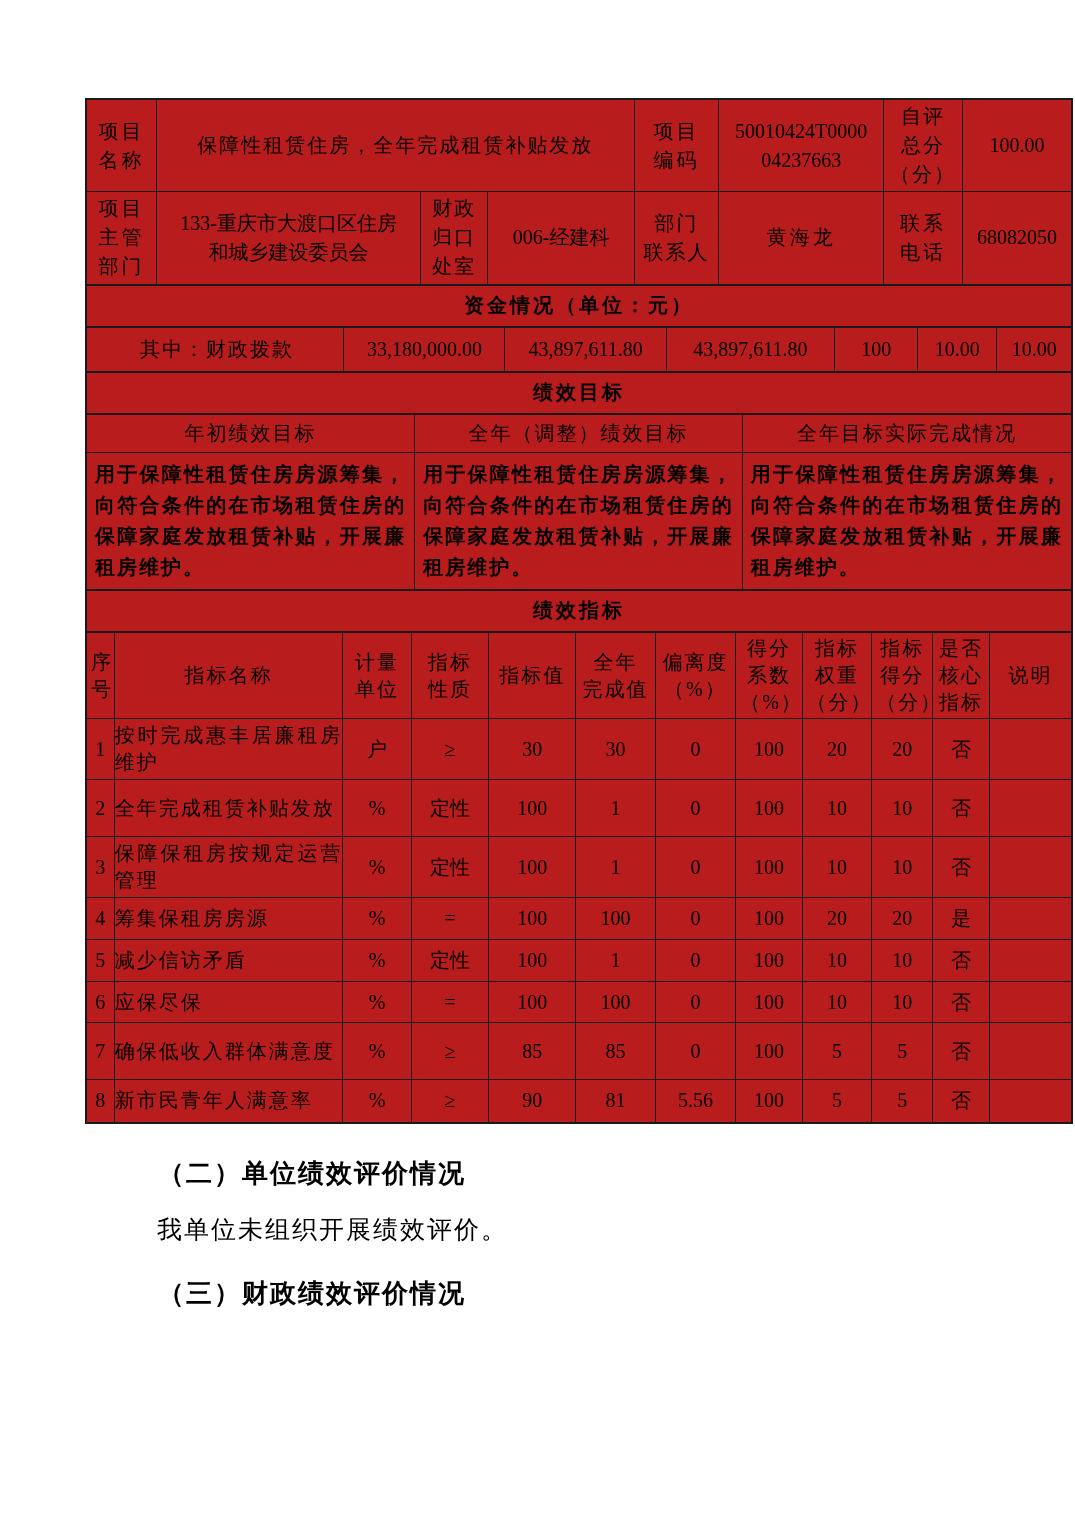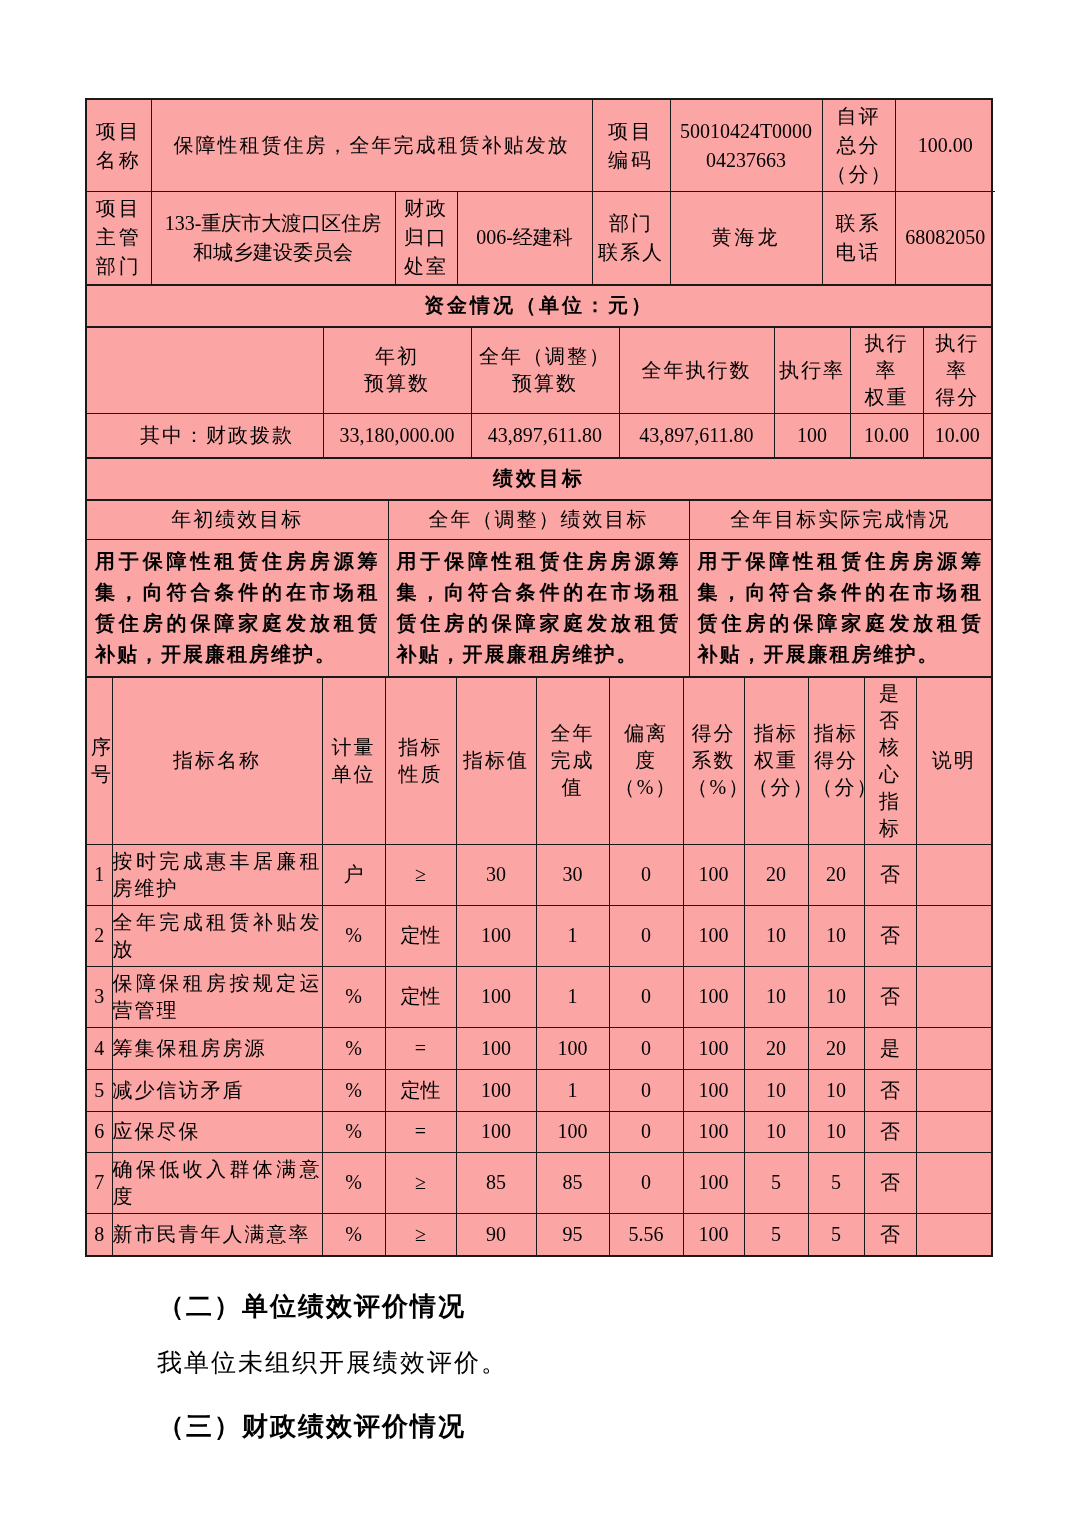--- a/index.html
+++ b/index.html
@@ -2,22 +2,22 @@
 <html><head>
 <meta charset="utf-8">
 <style>
   html,body{margin:0;padding:0;}
   body{
     width:1075px;height:1520px;background:#ffffff;color:#000;
     font-family:"Liberation Serif","DejaVu Serif",serif;
     overflow:hidden;position:relative;
   }
   .sheet{
-    margin:98px 0 0 85px;width:908px;
-    border:2px solid #1a1a1a;box-sizing:border-box;background:#fca5a5;
+    margin:98px 0 0 85px;width:988px;
+    border:2px solid #1a1a1a;box-sizing:border-box;background:#b91c1c;
   }
   .sheet > * + *{border-top:2px solid #1a1a1a;}
   table{border-collapse:collapse;width:100%;table-layout:fixed;}
   td{
     border:1.5px solid #1a1a1a;text-align:center;vertical-align:middle;
     font-size:20px;line-height:29px;padding:2px 4px;white-space:pre-line;
     overflow:hidden;
   }
   table tr:first-child td{border-top:none;}
   table tr:last-child td{border-bottom:none;}
@@ -106,33 +106,20 @@
     <colgroup>
       <col style="width:236px">
         <col style="width:148px">
         <col style="width:148px">
         <col style="width:155px">
       <col style="width:76px">
         <col style="width:73px">
         <col style="width:68px">
     </colgroup>
     <tbody>
-        <tr class="hdr" style="height:58px">
-      <td></td>
-      <td class="sp">年初
-预算数</td>
-      <td class="sp">全年（调整）
-预算数</td>
-      <td class="sp">全年执行数</td>
-      <td class="sp">执行率</td>
-      <td class="sp">执行率
-权重</td>
-      <td class="sp">执行率
-得分</td>
-    </tr>
     <tr style="height:44px">
       <td class="indent sp">其中：财政拨款</td>
       <td>33,180,000.00</td>
       <td>43,897,611.80</td>
       <td>43,897,611.80</td>
       <td>100</td>
       <td>10.00</td>
       <td>10.00</td>
     </tr>
   </tbody>
@@ -152,20 +139,21 @@
       <td class="sp">全年目标实际完成情况</td>
     </tr>
     <tr style="height:126px">
       <td class="goalcell">用于保障性租赁住房房源筹集，向符合条件的在市场租赁住房的保障家庭发放租赁补贴，开展廉租房维护。</td>
       <td class="goalcell">用于保障性租赁住房房源筹集，向符合条件的在市场租赁住房的保障家庭发放租赁补贴，开展廉租房维护。</td>
       <td class="goalcell">用于保障性租赁住房房源筹集，向符合条件的在市场租赁住房的保障家庭发放租赁补贴，开展廉租房维护。</td>
     </tr>
   </tbody>
     </table>
 
+  <div class="sec">绩效指标</div>
   <table class="ind">
     <colgroup>
       <col style="width:25px">
         <col style="width:210px">
         <col style="width:63px">
         <col style="width:71px">
       <col style="width:80px">
         <col style="width:73px">
         <col style="width:74px">
         <col style="width:61px">
@@ -299,21 +287,21 @@
       <td>5</td>
       <td>否</td>
       <td></td>
     </tr>
     <tr style="height:42px">
       <td>8</td>
       <td class="justify">新市民青年人满意率</td>
       <td>%</td>
       <td>≥</td>
       <td>90</td>
-      <td>95</td>
+      <td>81</td>
       <td>5.56</td>
       <td>100</td>
       <td>5</td>
       <td>5</td>
       <td>否</td>
       <td></td>
     </tr>
   </tbody>
     </table>
 </div>

